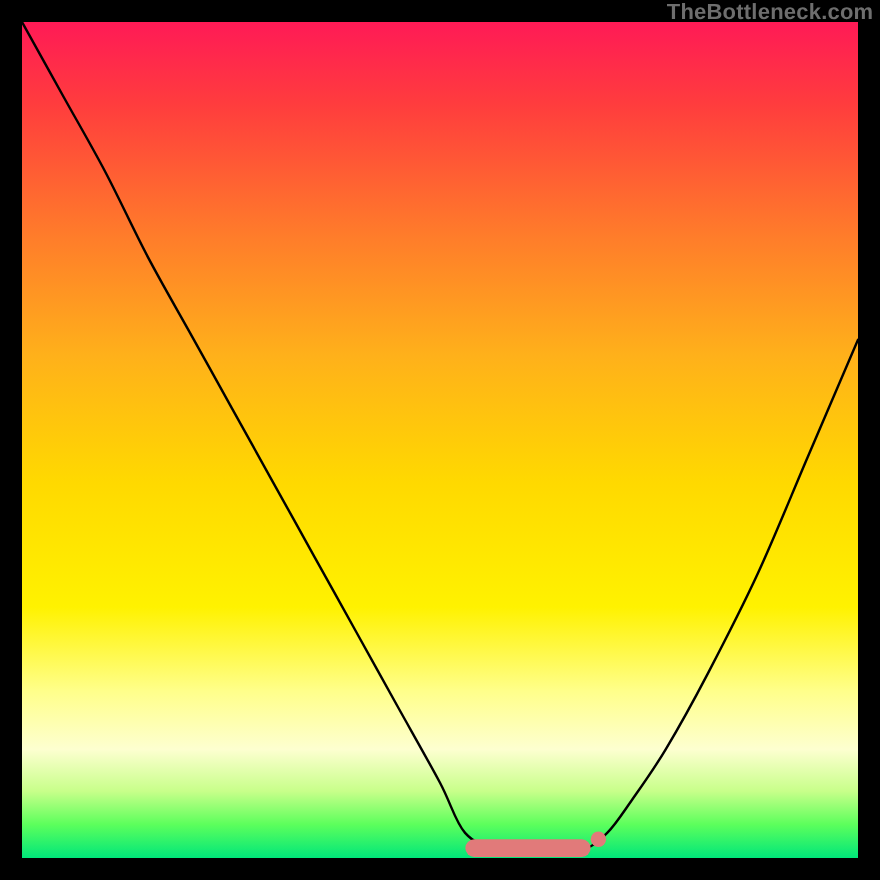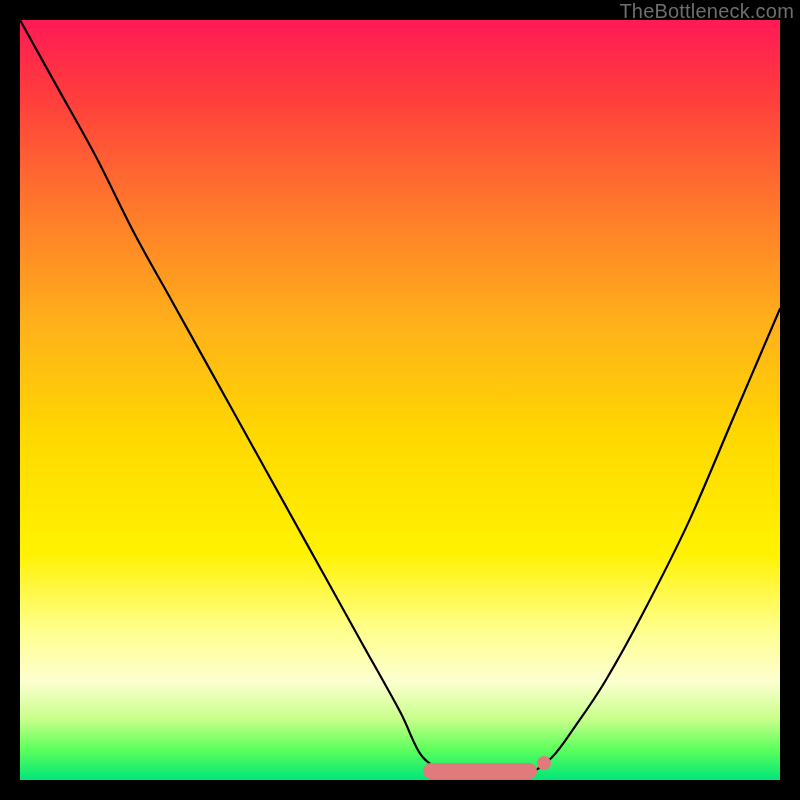--- a/index.html
+++ b/index.html
@@ -32,21 +32,21 @@
   .curve-layer {
     position: absolute;
     inset: 0;
   }
   .watermark {
     position: absolute;
     top: 0;
     right: 6px;
     font-family: Arial, Helvetica, sans-serif;
     font-size: 20px;
-    font-weight: 400;
+    font-weight: 700;
     color: #6e6e6e;
     letter-spacing: 0.2px;
     user-select: none;
   }
   .trough-segment {
     position: absolute;
     height: 16px;
     border-radius: 8px;
     background: #e17a7a;
   }

